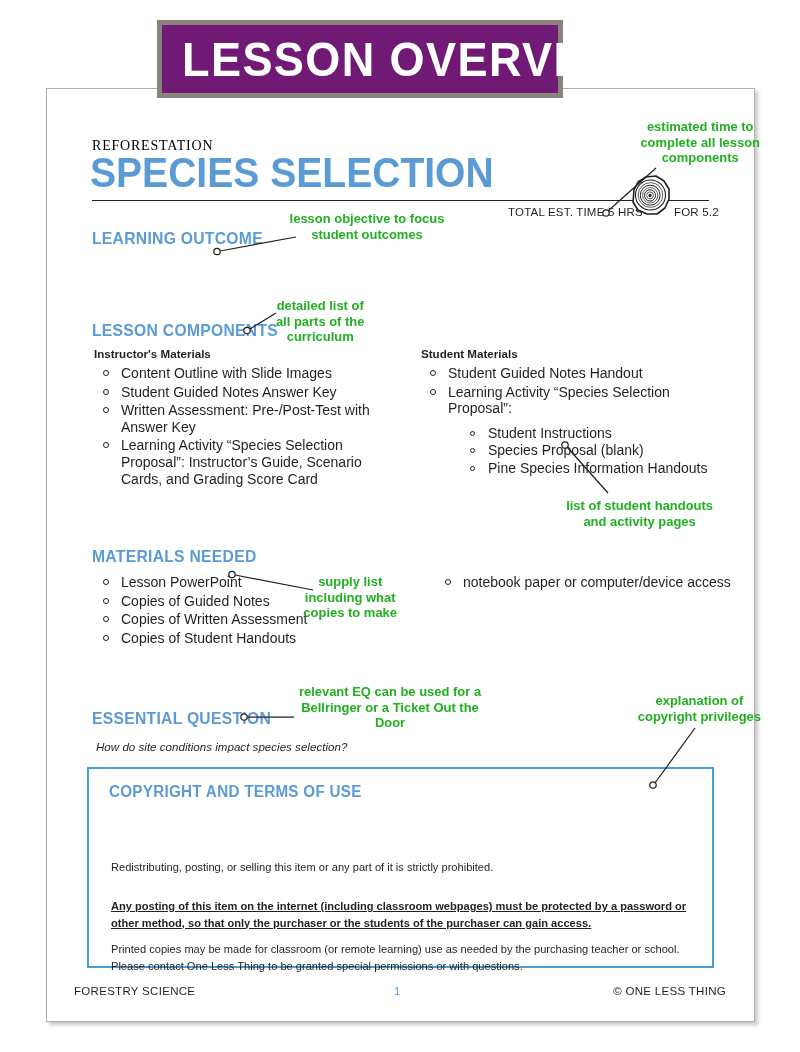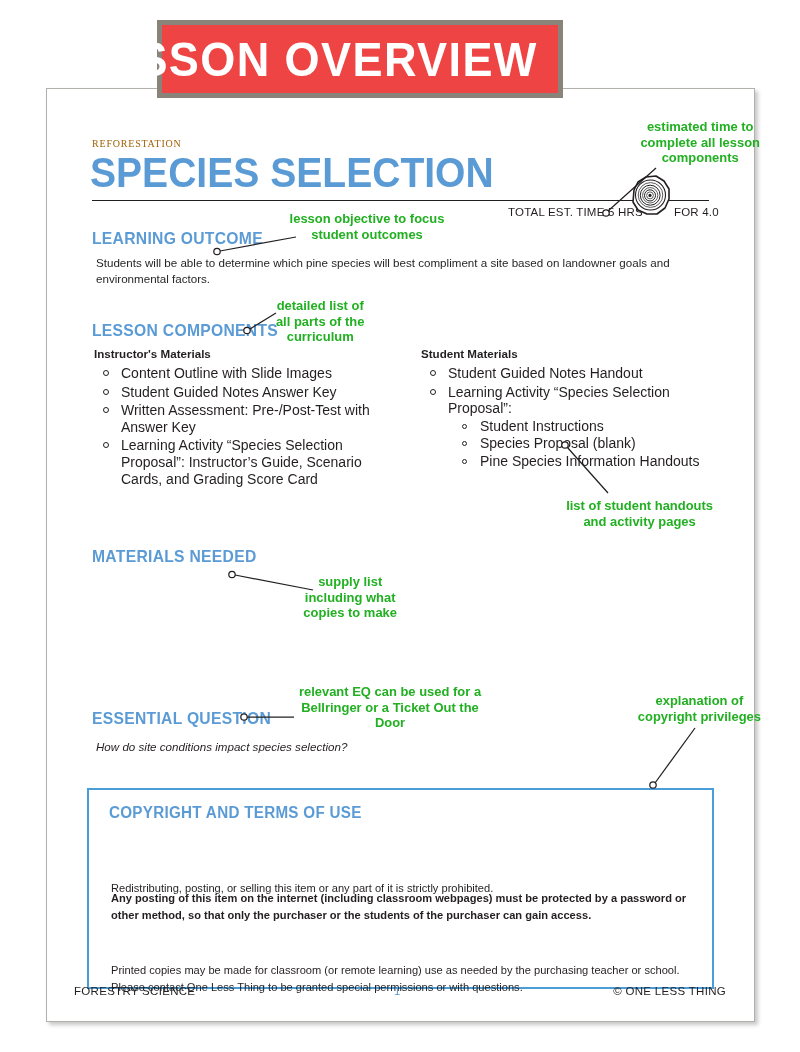--- a/index.html
+++ b/index.html
@@ -28,26 +28,26 @@
     box-sizing: border-box;
   }
 
   
   #banner {
     position: absolute;
     left: 157px;
     top: 20px;
     width: 406px;
     height: 78px;
-    background: #ef4444;
+    background: #701a75;
     border: 5px solid #8a837a;
     box-sizing: border-box;
     display: flex;
     align-items: center;
-    justify-content: flex-end;
+    justify-content: flex-start;
     z-index: 5;
   }
   #banner-title {
     color: #ffffff;
     font-family: "Liberation Sans Narrow", "Liberation Sans", sans-serif;
     font-weight: bold;
     font-size: 49px;
     letter-spacing: 1.5px;
     transform: scaleX(0.92);
     line-height: 1;
@@ -61,23 +61,23 @@
     top: 88px;
     width: 709px;
     height: 934px;
   }
 
   .eyebrow {
     position: absolute;
     left: 46px;
     top: 50px;
     font-family: "Liberation Serif", serif;
-    font-size: 10px;
+    font-size: 14px;
     letter-spacing: 0.8px;
-    color: #a16207;
+    color: #000000;
   }
   .maintitle {
     position: absolute;
     left: 44px;
     top: 64px;
     font-family: "Liberation Sans Narrow", "Liberation Sans", sans-serif;
     font-weight: bold;
     font-size: 42px;
     letter-spacing: 0px;
     color: #5b9bd5;
@@ -173,21 +173,21 @@
     position: absolute;
     left: 9px;
     top: 5px;
     width: 4px;
     height: 4px;
     border: 1.7px solid #231f20;
     border-radius: 50%;
   }
   ul.mats ul.sub {
     list-style: none;
-    margin: 0;
+    margin: 8px;
     padding: 0;
   }
   ul.mats ul.sub > li {
     position: relative;
     padding-left: 32px;
     margin-top: 1px;
   }
   ul.mats ul.sub > li::before {
     content: "";
     position: absolute;
@@ -210,21 +210,20 @@
   
   #copybox {
     position: absolute;
     left: 41px;
     top: 679px;
     width: 627px;
     height: 201px;
     border: 2px solid #4a9dd6;
     box-sizing: border-box;
     background: #fff;
-    margin-top: 21px;
   }
   #copy-head {
     position: absolute;
     left: 20px;
     top: 14px;
     font-family: "Liberation Sans Narrow", "Liberation Sans", sans-serif;
     font-weight: bold;
     font-size: 16px;
     color: #5b9bd5;
     letter-spacing: 0.3px;
@@ -283,35 +282,34 @@
 <div id="page-sheet"></div>
 
 <div class="doc">
 
   <div class="eyebrow">REFORESTATION</div>
   <div class="maintitle">SPECIES SELECTION</div>
 
   <div class="rule"></div>
 
   <div class="meta-left">TOTAL EST. TIME 5 HRS</div>
-  <div class="meta-right">FOR 4.0</div>
+  <div class="meta-right">FOR 5.2</div>
 
   <svg id="log-icon" viewBox="0 0 46 46">
     <path d="M7,18 L11,10 L19,5 L29,4 L37,9 L42,17 L42,27 L38,36 L30,42 L20,42 L11,38 L6,30 Z" fill="#ffffff" stroke="#231f20" stroke-width="1.6" stroke-linejoin="round"></path>
     <ellipse cx="23.5" cy="23" rx="15" ry="15" fill="none" stroke="#231f20" stroke-width="1.1"></ellipse>
     <ellipse cx="23.5" cy="23" rx="12.3" ry="12.4" fill="none" stroke="#4a4a4a" stroke-width="0.9"></ellipse>
     <ellipse cx="23.2" cy="23.2" rx="9.9" ry="10" fill="none" stroke="#231f20" stroke-width="1"></ellipse>
     <ellipse cx="23.2" cy="23.3" rx="7.6" ry="7.7" fill="none" stroke="#4a4a4a" stroke-width="0.9"></ellipse>
     <ellipse cx="23" cy="23.4" rx="5.5" ry="5.6" fill="none" stroke="#231f20" stroke-width="1"></ellipse>
     <ellipse cx="23" cy="23.4" rx="3.4" ry="3.5" fill="none" stroke="#4a4a4a" stroke-width="0.9"></ellipse>
     <ellipse cx="23" cy="23.4" rx="1.6" ry="1.7" fill="#231f20"></ellipse>
   </svg>
 
   <div class="sect-h" style="left:46px; top:141px;">LEARNING OUTCOME</div>
-  <div class="bodytext" style="left:50px; top:167px; width:615px;">Students will be able to determine which pine species will best compliment a site based on landowner goals and environmental factors.</div>
 
   <div class="sect-h" style="left:46px; top:233px;">LESSON COMPONENTS</div>
 
   <div class="colhead" style="left:48px; top:259px;">Instructor's Materials</div>
   <ul class="mats" style="left:48px; top:277px; width:300px;">
     <li>Content Outline with Slide Images</li>
     <li>Student Guided Notes Answer Key</li>
     <li>Written Assessment: Pre-/Post-Test with Answer Key</li>
     <li>Learning Activity “Species Selection Proposal”: Instructor’s Guide, Scenario Cards, and Grading Score Card</li>
   </ul>
@@ -323,28 +321,37 @@
       <span>Learning Activity “Species Selection Proposal”:</span>
       <ul class="sub">
         <li>Student Instructions</li>
         <li>Species Proposal (blank)</li>
         <li>Pine Species Information Handouts</li>
       </ul>
     </li>
   </ul>
 
   <div class="sect-h" style="left:46px; top:459px;">MATERIALS NEEDED</div>
+  <ul class="mats" style="left:48px; top:486px; width:290px;">
+    <li>Lesson PowerPoint</li>
+    <li>Copies of Guided Notes</li>
+    <li>Copies of Written Assessment</li>
+    <li>Copies of Student Handouts</li>
+  </ul>
+  <ul class="mats" style="left:390px; top:486px; width:300px;">
+    <li>notebook paper or computer/device access</li>
+  </ul>
 
   <div class="sect-h" style="left:46px; top:621px;">ESSENTIAL QUESTION</div>
   <div class="eq-text" style="left:50px; top:652px;">How do site conditions impact species selection?</div>
 
   <div id="copybox">
     <div id="copy-head">COPYRIGHT AND TERMS OF USE</div>
     <div class="copy-p" style="top:90px;">Redistributing, posting, or selling this item or any part of it is strictly prohibited.</div>
-    <div class="copy-p" style="top:100px; font-weight:bold;">Any posting of this item on the internet (including classroom webpages) must be protected by a password or other method, so that only the purchaser or the students of the purchaser can gain access.</div>
+    <div class="copy-p" style="top:129px; font-weight:bold;text-decoration:underline;">Any posting of this item on the internet (including classroom webpages) must be protected by a password or other method, so that only the purchaser or the students of the purchaser can gain access.</div>
     <div class="copy-p" style="top:172px;">Printed copies may be made for classroom (or remote learning) use as needed by the purchasing teacher or school. Please contact One Less Thing to be granted special permissions or with questions.</div>
   </div>
 
   <div class="footer" id="foot-left">FORESTRY SCIENCE</div>
   <div class="footer" id="foot-center">1</div>
   <div class="footer" id="foot-right">© ONE LESS THING</div>
 </div>
 
 <div id="banner">
   <div id="banner-title">LESSON OVERVIEW</div>

